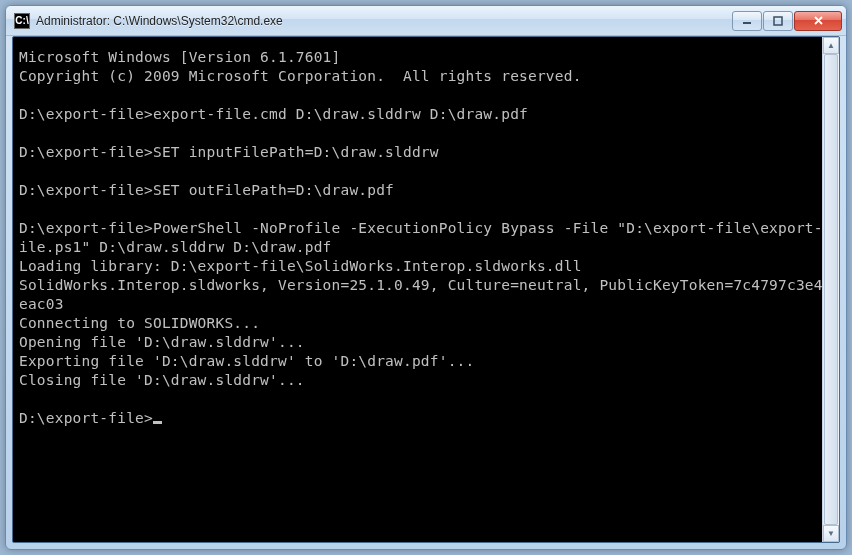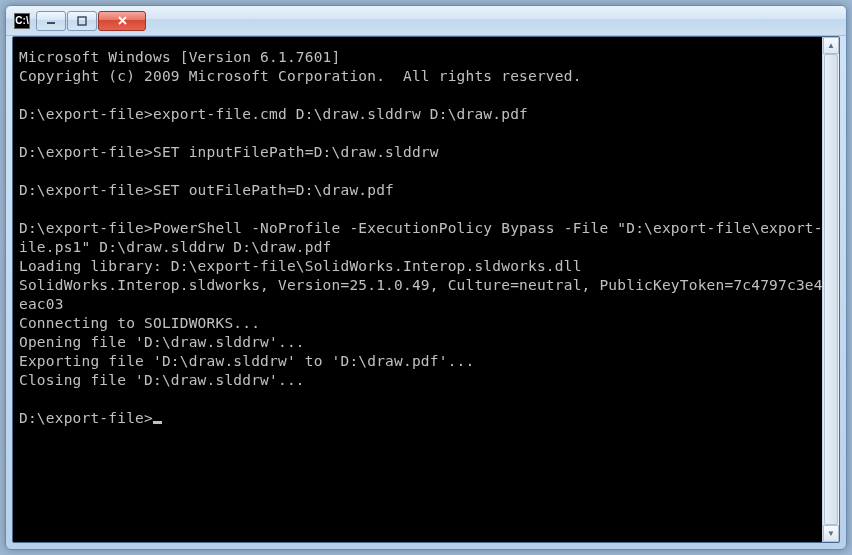--- a/index.html
+++ b/index.html
@@ -139,20 +139,21 @@
     vertical-align: baseline;
     margin-bottom: -1px;
   }
 </style>
 </head>
 <body>
 
 <div class="window">
   <div class="titlebar">
     <div class="app-icon">C:\</div>
+    <div class="title-text">Administrator: C:\Windows\System32\cmd.exe</div>
     <div class="win-controls">
       <div class="win-btn" title="minimize">
         <svg width="10" height="10" viewBox="0 0 10 10">
             <rect x="1" y="6" width="8" height="2" fill="currentColor"></rect>
           </svg>
       </div>
       <div class="win-btn" title="maximize">
         <svg width="10" height="10" viewBox="0 0 10 10">
             <rect x="1" y="1" width="8" height="8" fill="none" stroke="currentColor" stroke-width="1.5"></rect>
           </svg>

